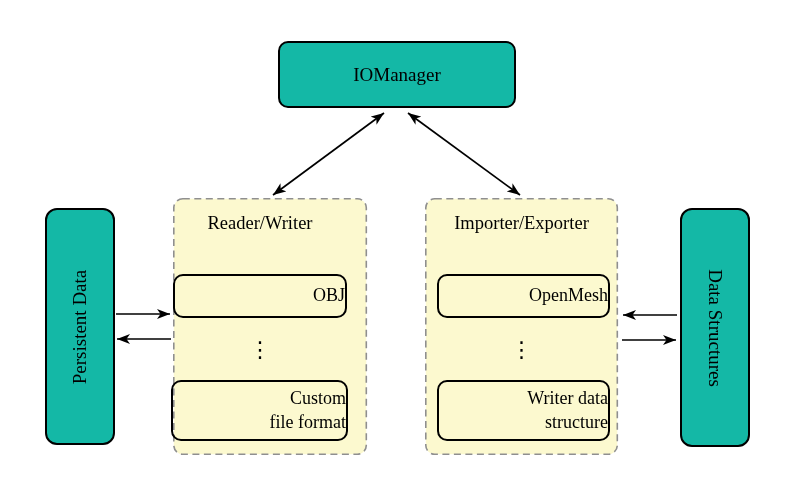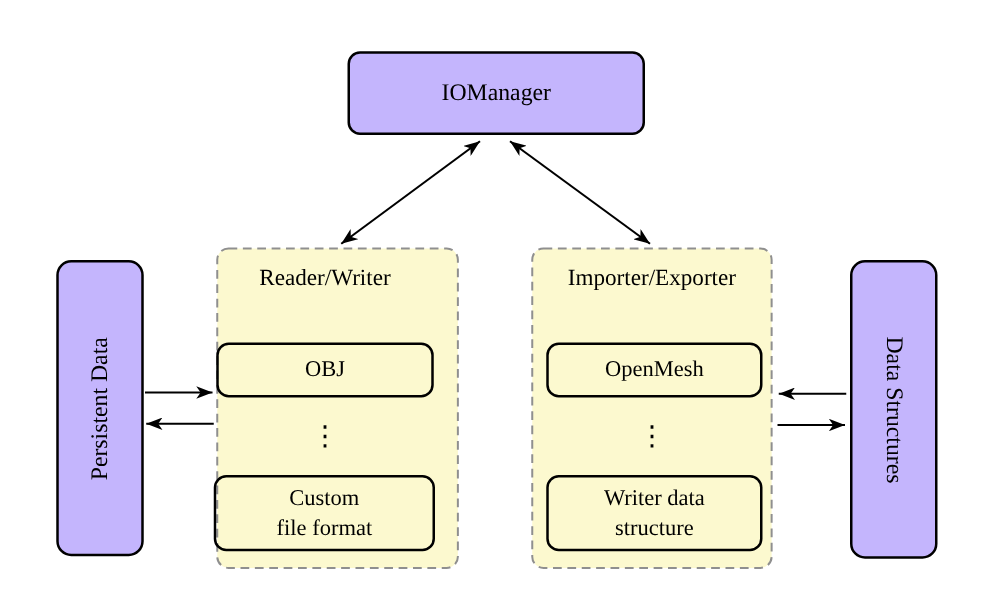--- a/index.html
+++ b/index.html
@@ -20,21 +20,21 @@
     position: absolute;
     left: 0; top: 0;
     width: 800px; height: 489px;
     z-index: 0;
     pointer-events: none;
   }
   .node {
     position: absolute;
     box-sizing: border-box;
     border: 2.5px solid #000000;
-    background: #c4b5fd;
+    background: #14b8a6;
     display: flex;
     align-items: center;
     justify-content: center;
     text-align: center;
     z-index: 1;
   }
   #iomanager {
     left: 278px; top: 41px;
     width: 238px; height: 67px;
     border-radius: 10px;
@@ -66,21 +66,21 @@
     font-size: 18.5px;
   }
   .item-node {
     position: absolute;
     box-sizing: border-box;
     border: 2.5px solid #000000;
     border-radius: 10px;
     background: transparent;
     display: flex;
     flex-direction: column;
-    align-items: center;
+    align-items: flex-end;
     justify-content: center;
     text-align: center;
     font-size: 18px;
     line-height: 1.28;
   }
   .item-top    { left: 10px; top: 76px;  width: 174px; height: 44px; }
   .item-bottom { left: 8px;  top: 182px; width: 177px; height: 61px; }
   #importer-exporter .item-top    { left: 12px; width: 173px; }
   #importer-exporter .item-bottom { left: 12px; width: 173px; }
   .ellipsis {

